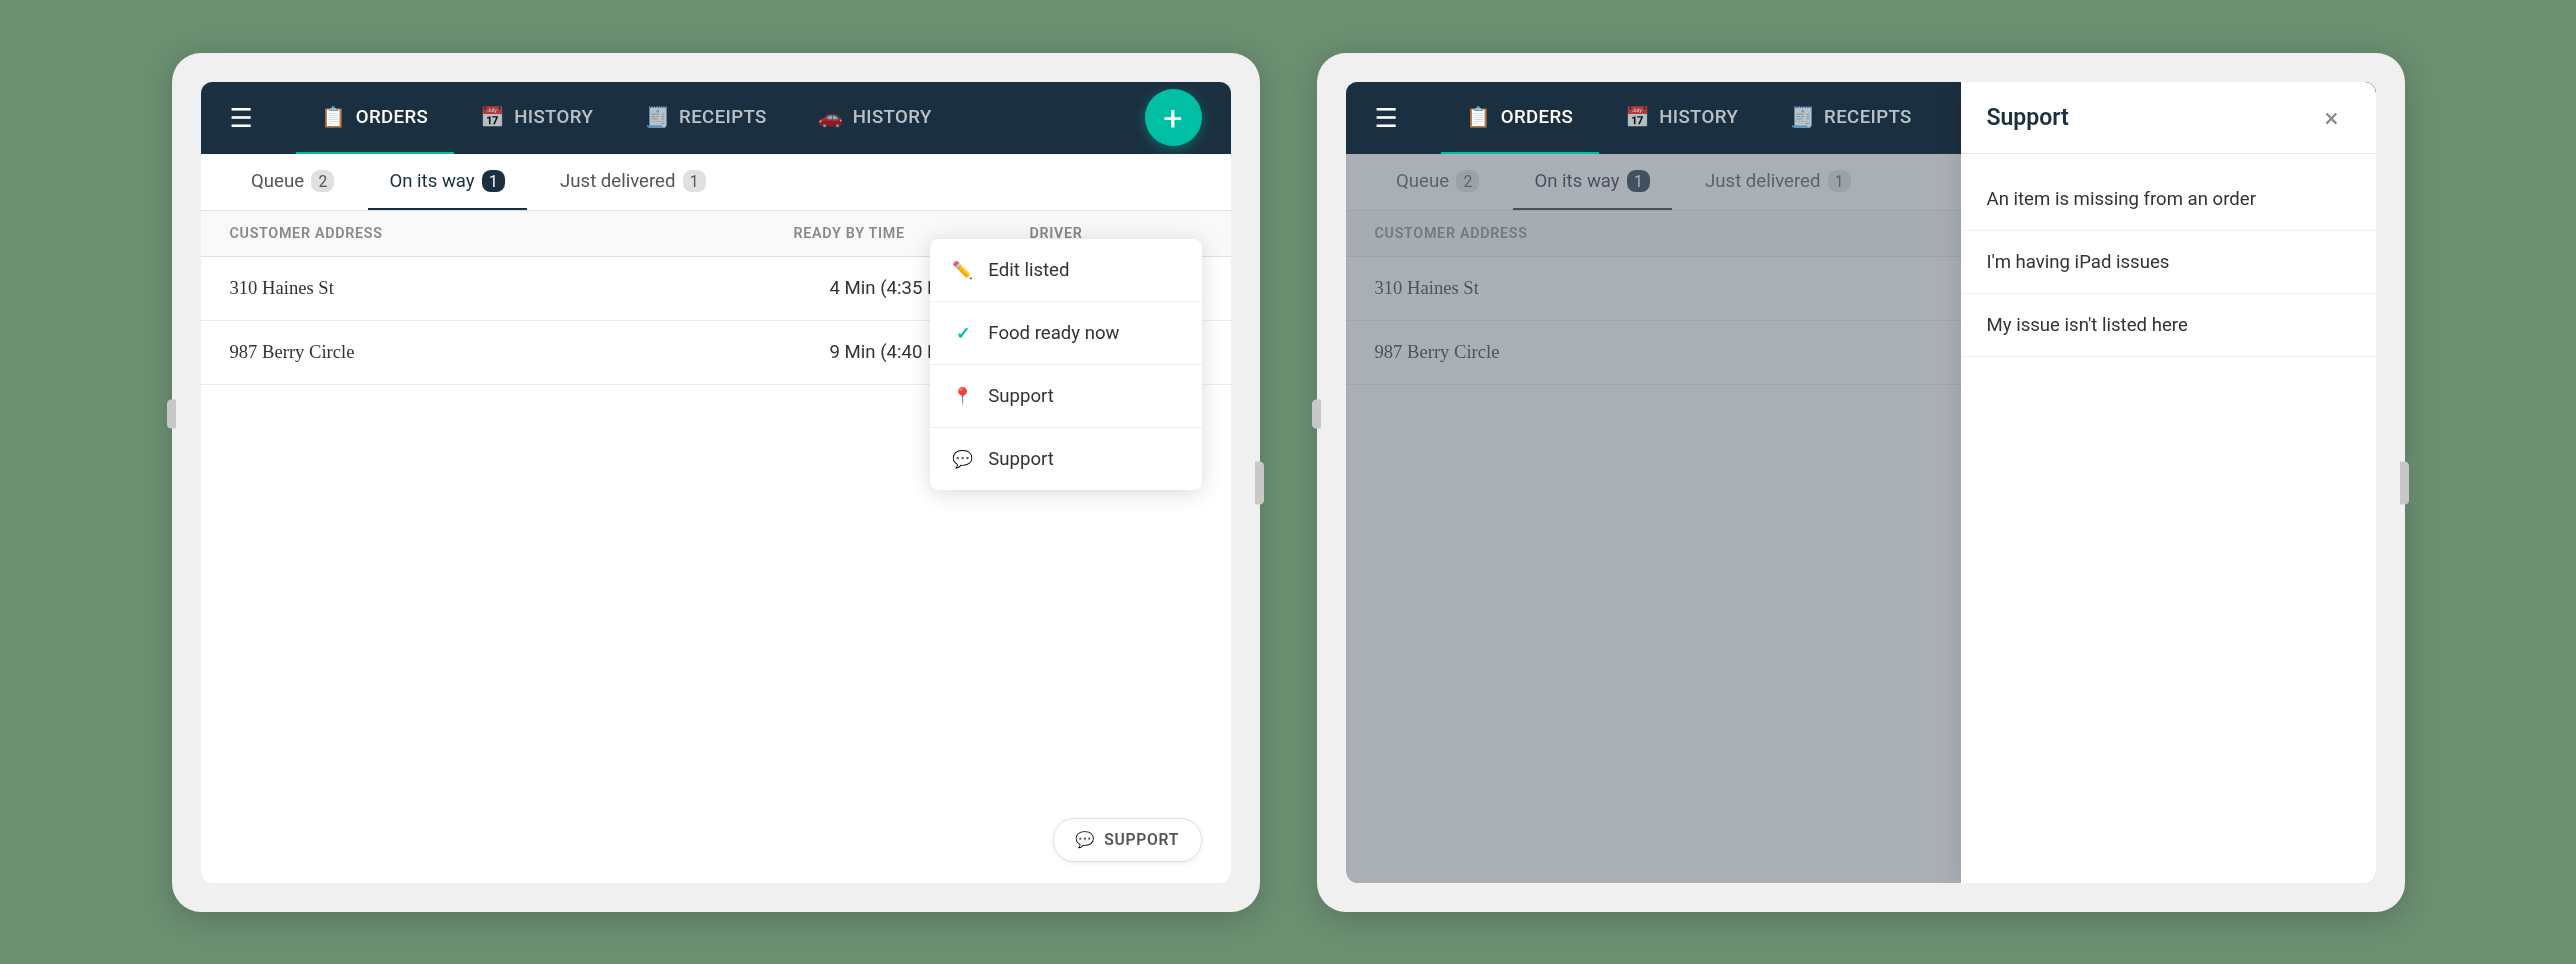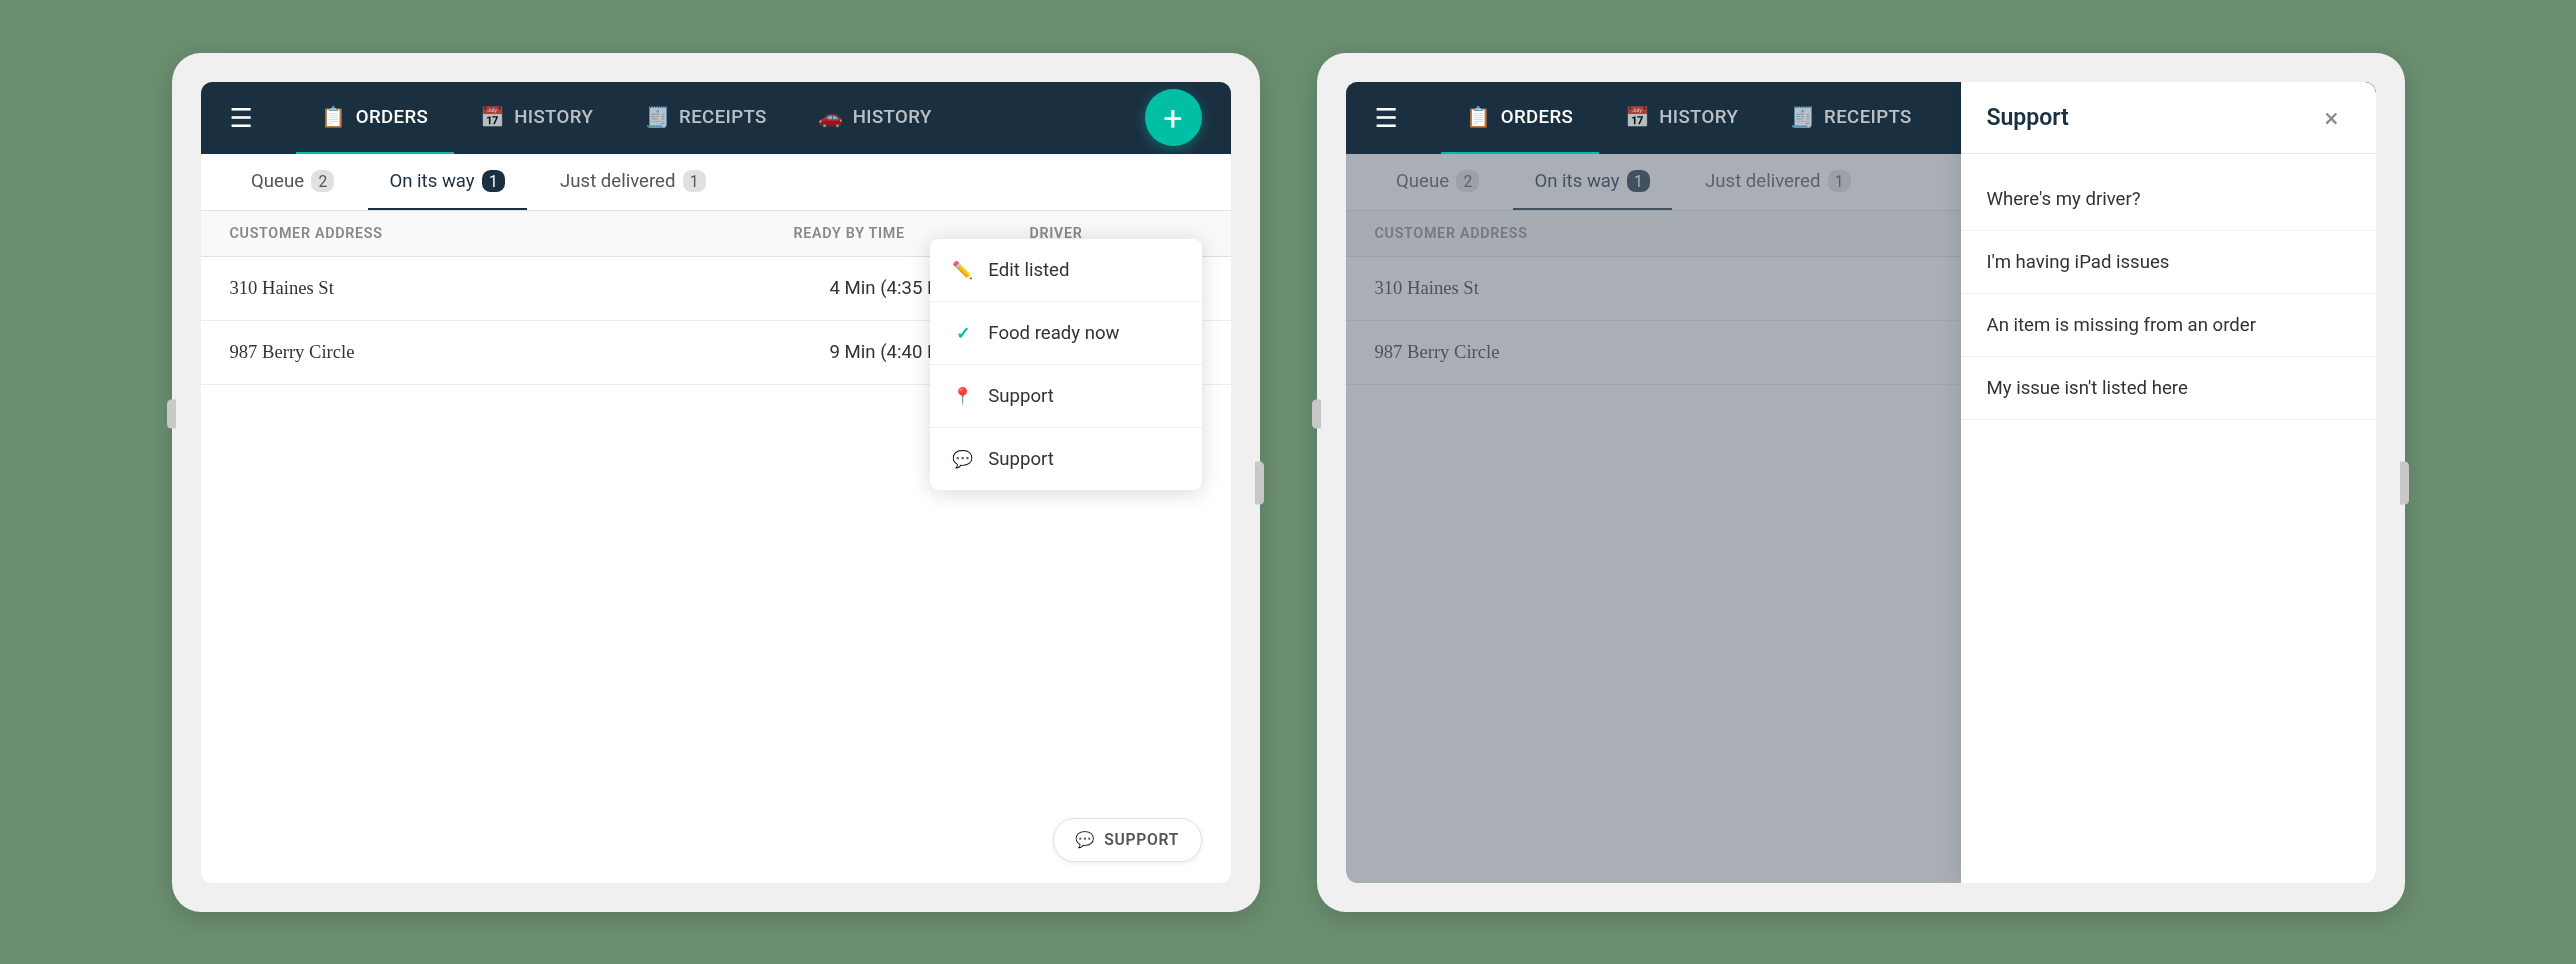--- a/index.html
+++ b/index.html
@@ -517,29 +517,26 @@
 
     <div class="support-panel">
       <div class="support-panel-header">
         <span class="support-panel-title">Support</span>
         <div class="support-panel-close">
           <span>×</span>
         </div>
       </div>
       <div class="support-options">
         <div class="support-option">
-          <span>Where's my driver?</span>
+          <span>An item is missing from an order</span>
         </div>
         <div class="support-option">
           <span>I'm having iPad issues</span>
         </div>
         <div class="support-option">
-          <span>An item is missing from an order</span>
-        </div>
-        <div class="support-option">
           <span>My issue isn't listed here</span>
         </div>
       </div>
     </div>
 
   </div>
 </div>
 
 
 </body></html>

